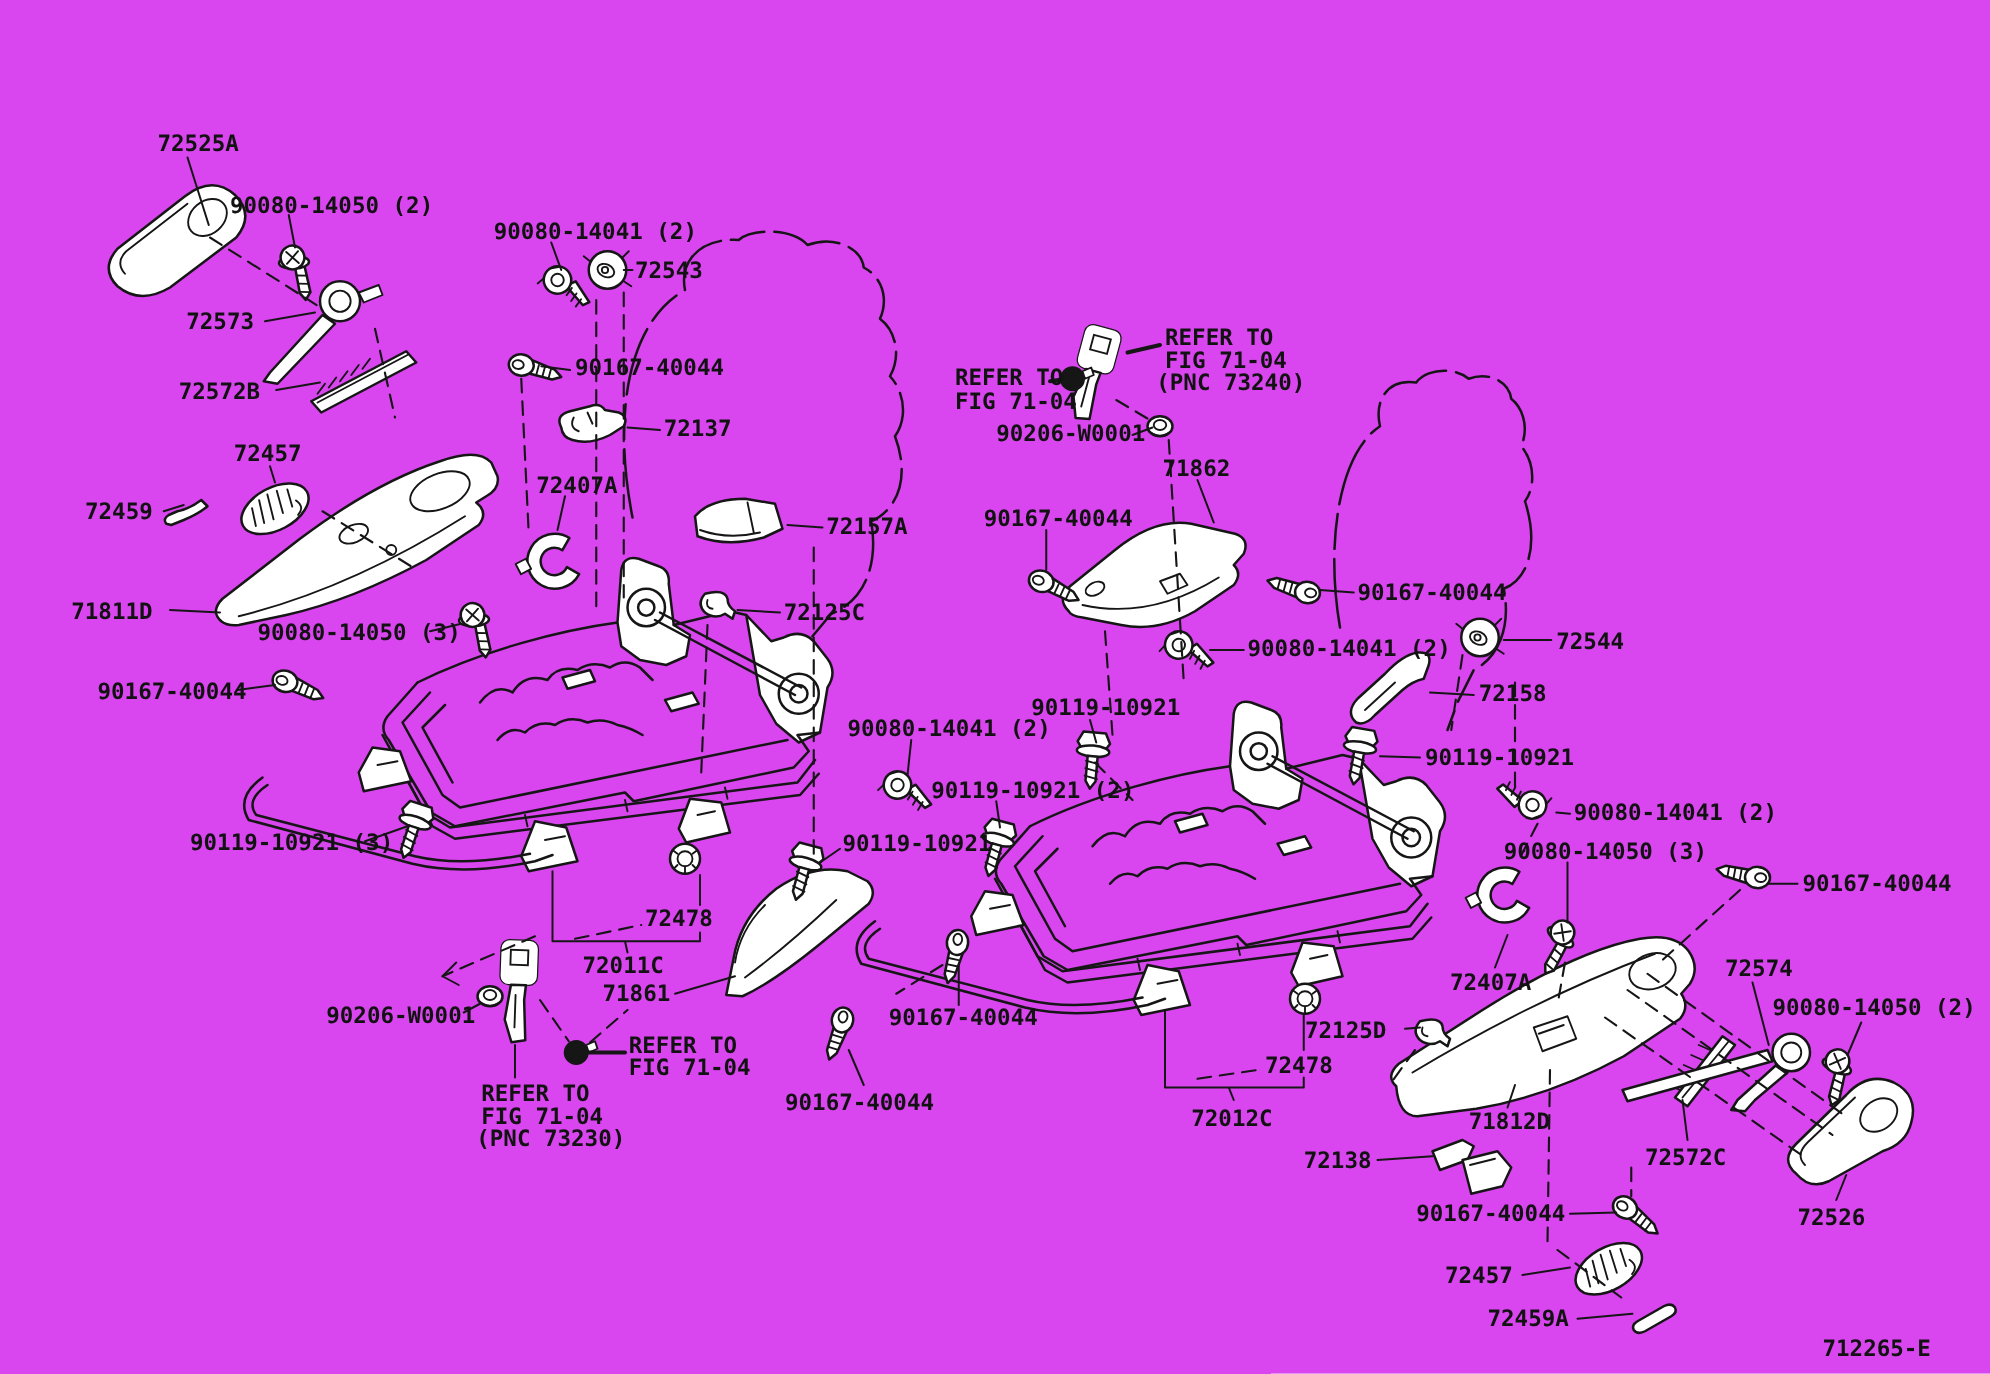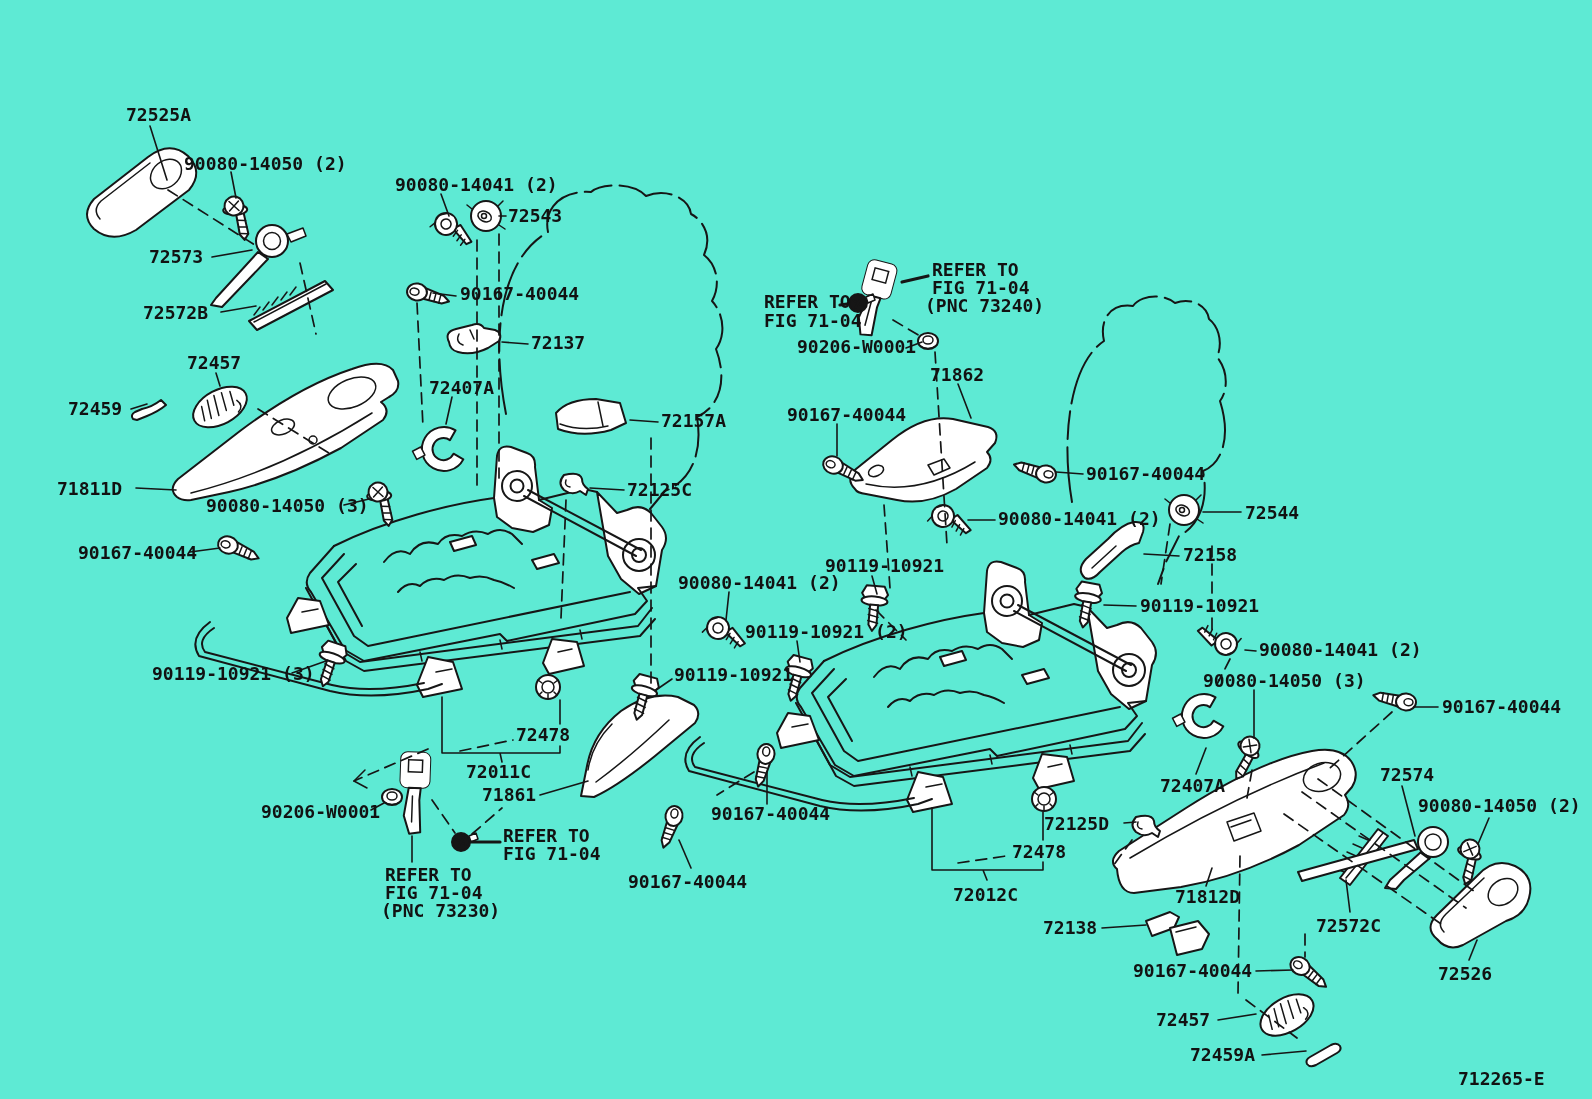--- a/index.html
+++ b/index.html
@@ -1,16 +1,16 @@
 <!DOCTYPE html>
 <html><head>
 <meta charset="utf-8">
 <style>
   html,body{margin:0;padding:0;background:#ffffff;}
-  .stage{position:relative;width:1592px;height:1099px;background:#5eead4;overflow:hidden;
+  .stage{position:relative;width:1592px;height:1099px;background:#d946ef;overflow:hidden;
          font-family:"DejaVu Sans Mono", monospace;}
   svg{position:absolute;left:0;top:0;}
   svg path, svg circle, svg ellipse, svg polygon, svg line{
     stroke:#161616;stroke-width:2;fill:none;stroke-linecap:round;stroke-linejoin:round;}
   .w{fill:#ffffff;}
   .thin{stroke-width:1.5;}
   .lead{stroke-width:1.6;}
   .thick{stroke-width:3.2;}
   .dash{stroke-width:1.7;stroke-dasharray:11 7;}
   .backline{stroke-dasharray:55 8 28 8;}

